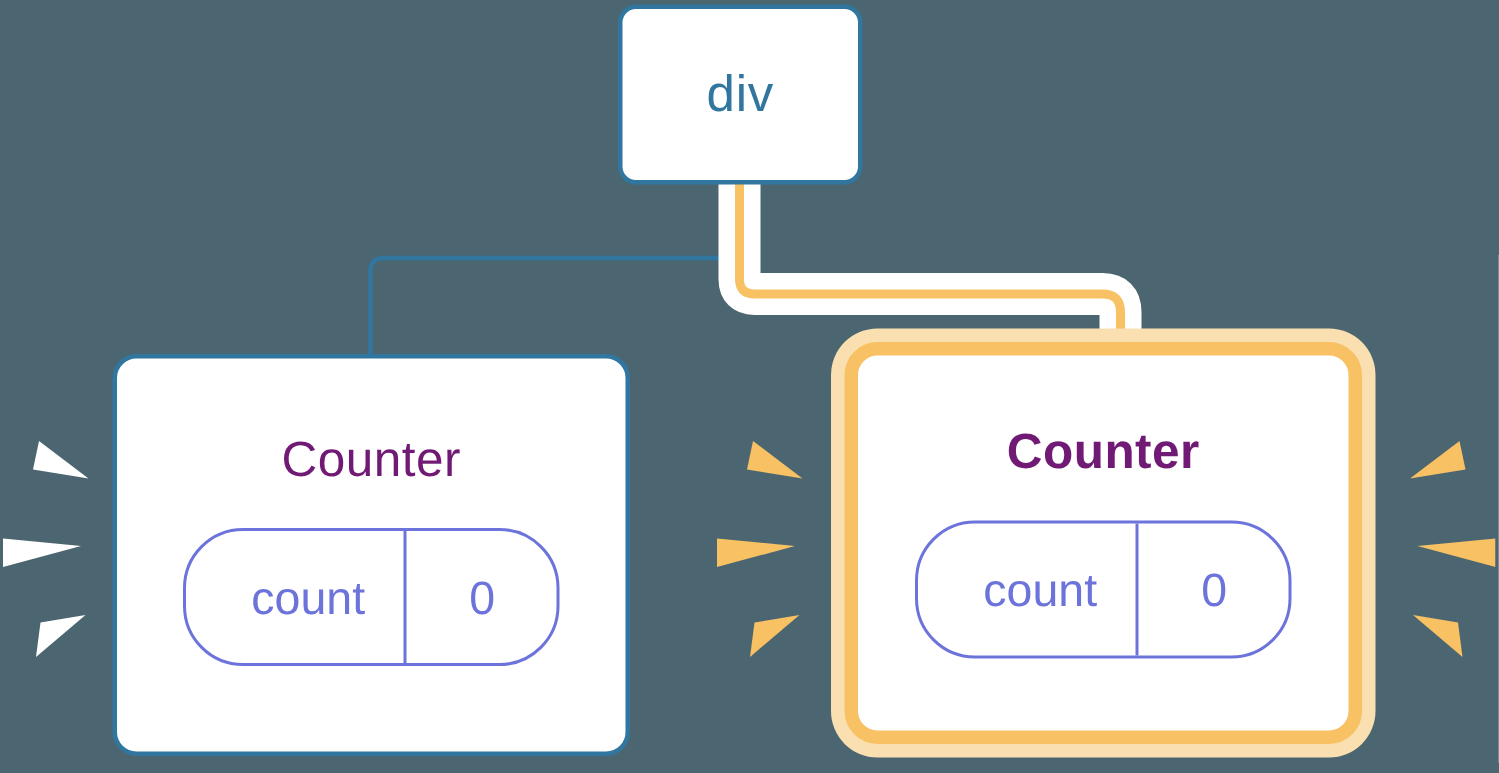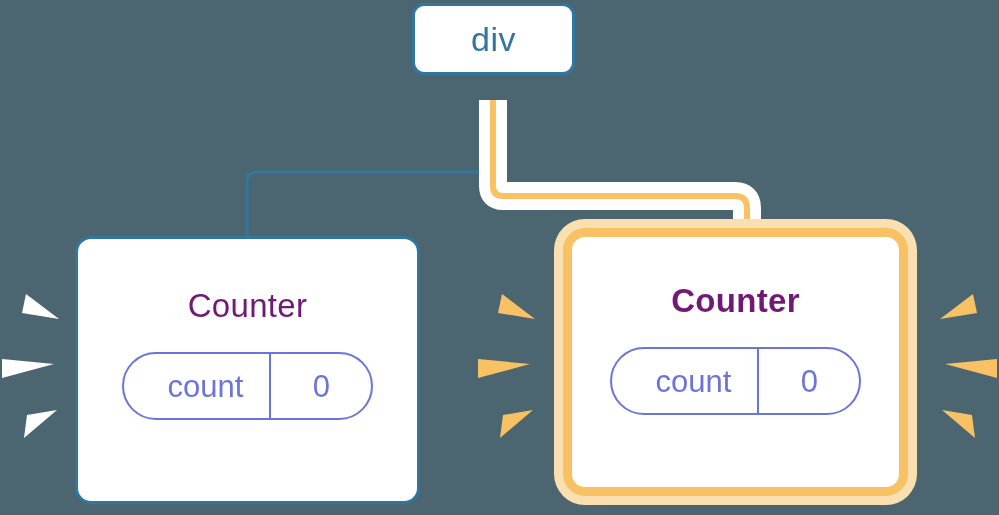--- a/index.html
+++ b/index.html
@@ -34,21 +34,21 @@
     display: flex;
     flex-direction: column;
     align-items: center;
   }
 
   
   .node-root {
     left: 412px;
     top: 3px;
     width: 163px;
-    height: 72px;
+    height: 120px;
     border: 3px solid #31769f;
     border-radius: 12px;
     justify-content: center;
   }
   .node-root .node-title {
     font-size: 34px;
     color: #31769f;
     line-height: 1;
     letter-spacing: 0.5px;
   }
@@ -82,21 +82,21 @@
     letter-spacing: 0.3px;
   }
   .node-title-child.is-bold {
     font-weight: bold;
     margin-top: 47px;
   }
 
   
   .pill {
     margin-top: 30px;
-    height: 68px;
+    height: 92px;
     border: 2px solid #6c74db;
     border-radius: 40px;
     display: flex;
     align-items: stretch;
     background: #ffffff;
     box-sizing: border-box;
   }
   .pill-key, .pill-val {
     display: flex;
     align-items: center;

